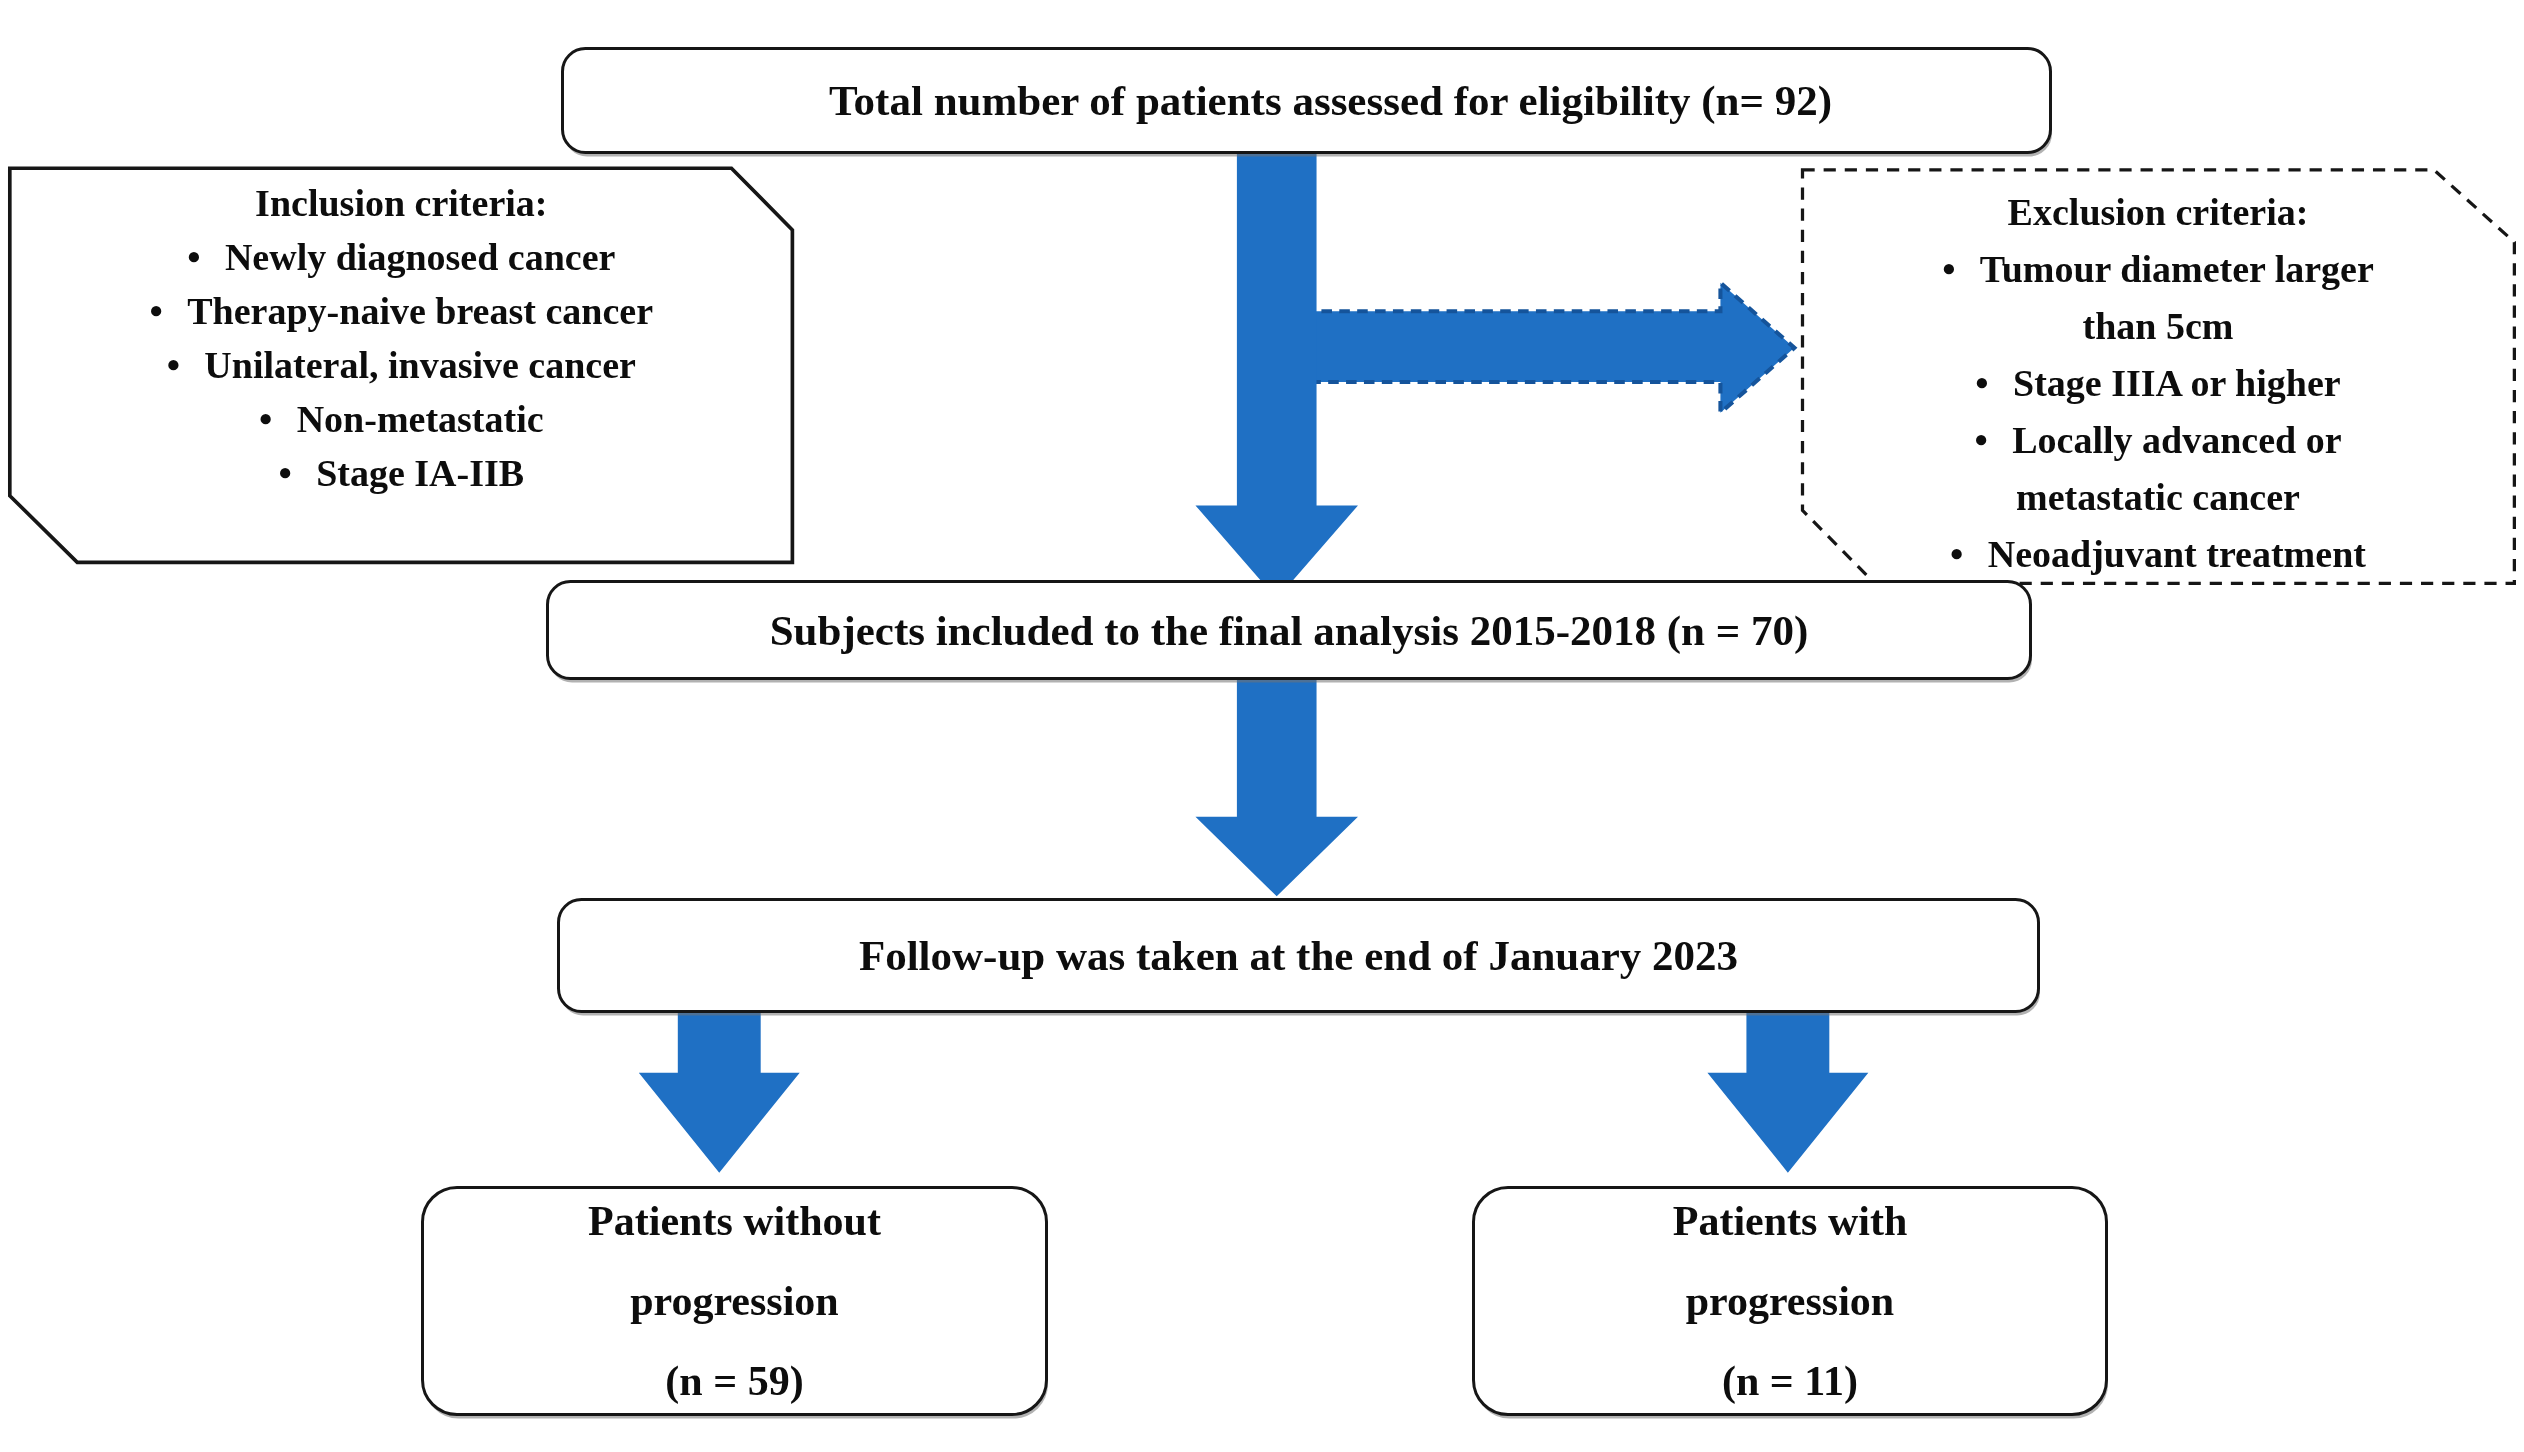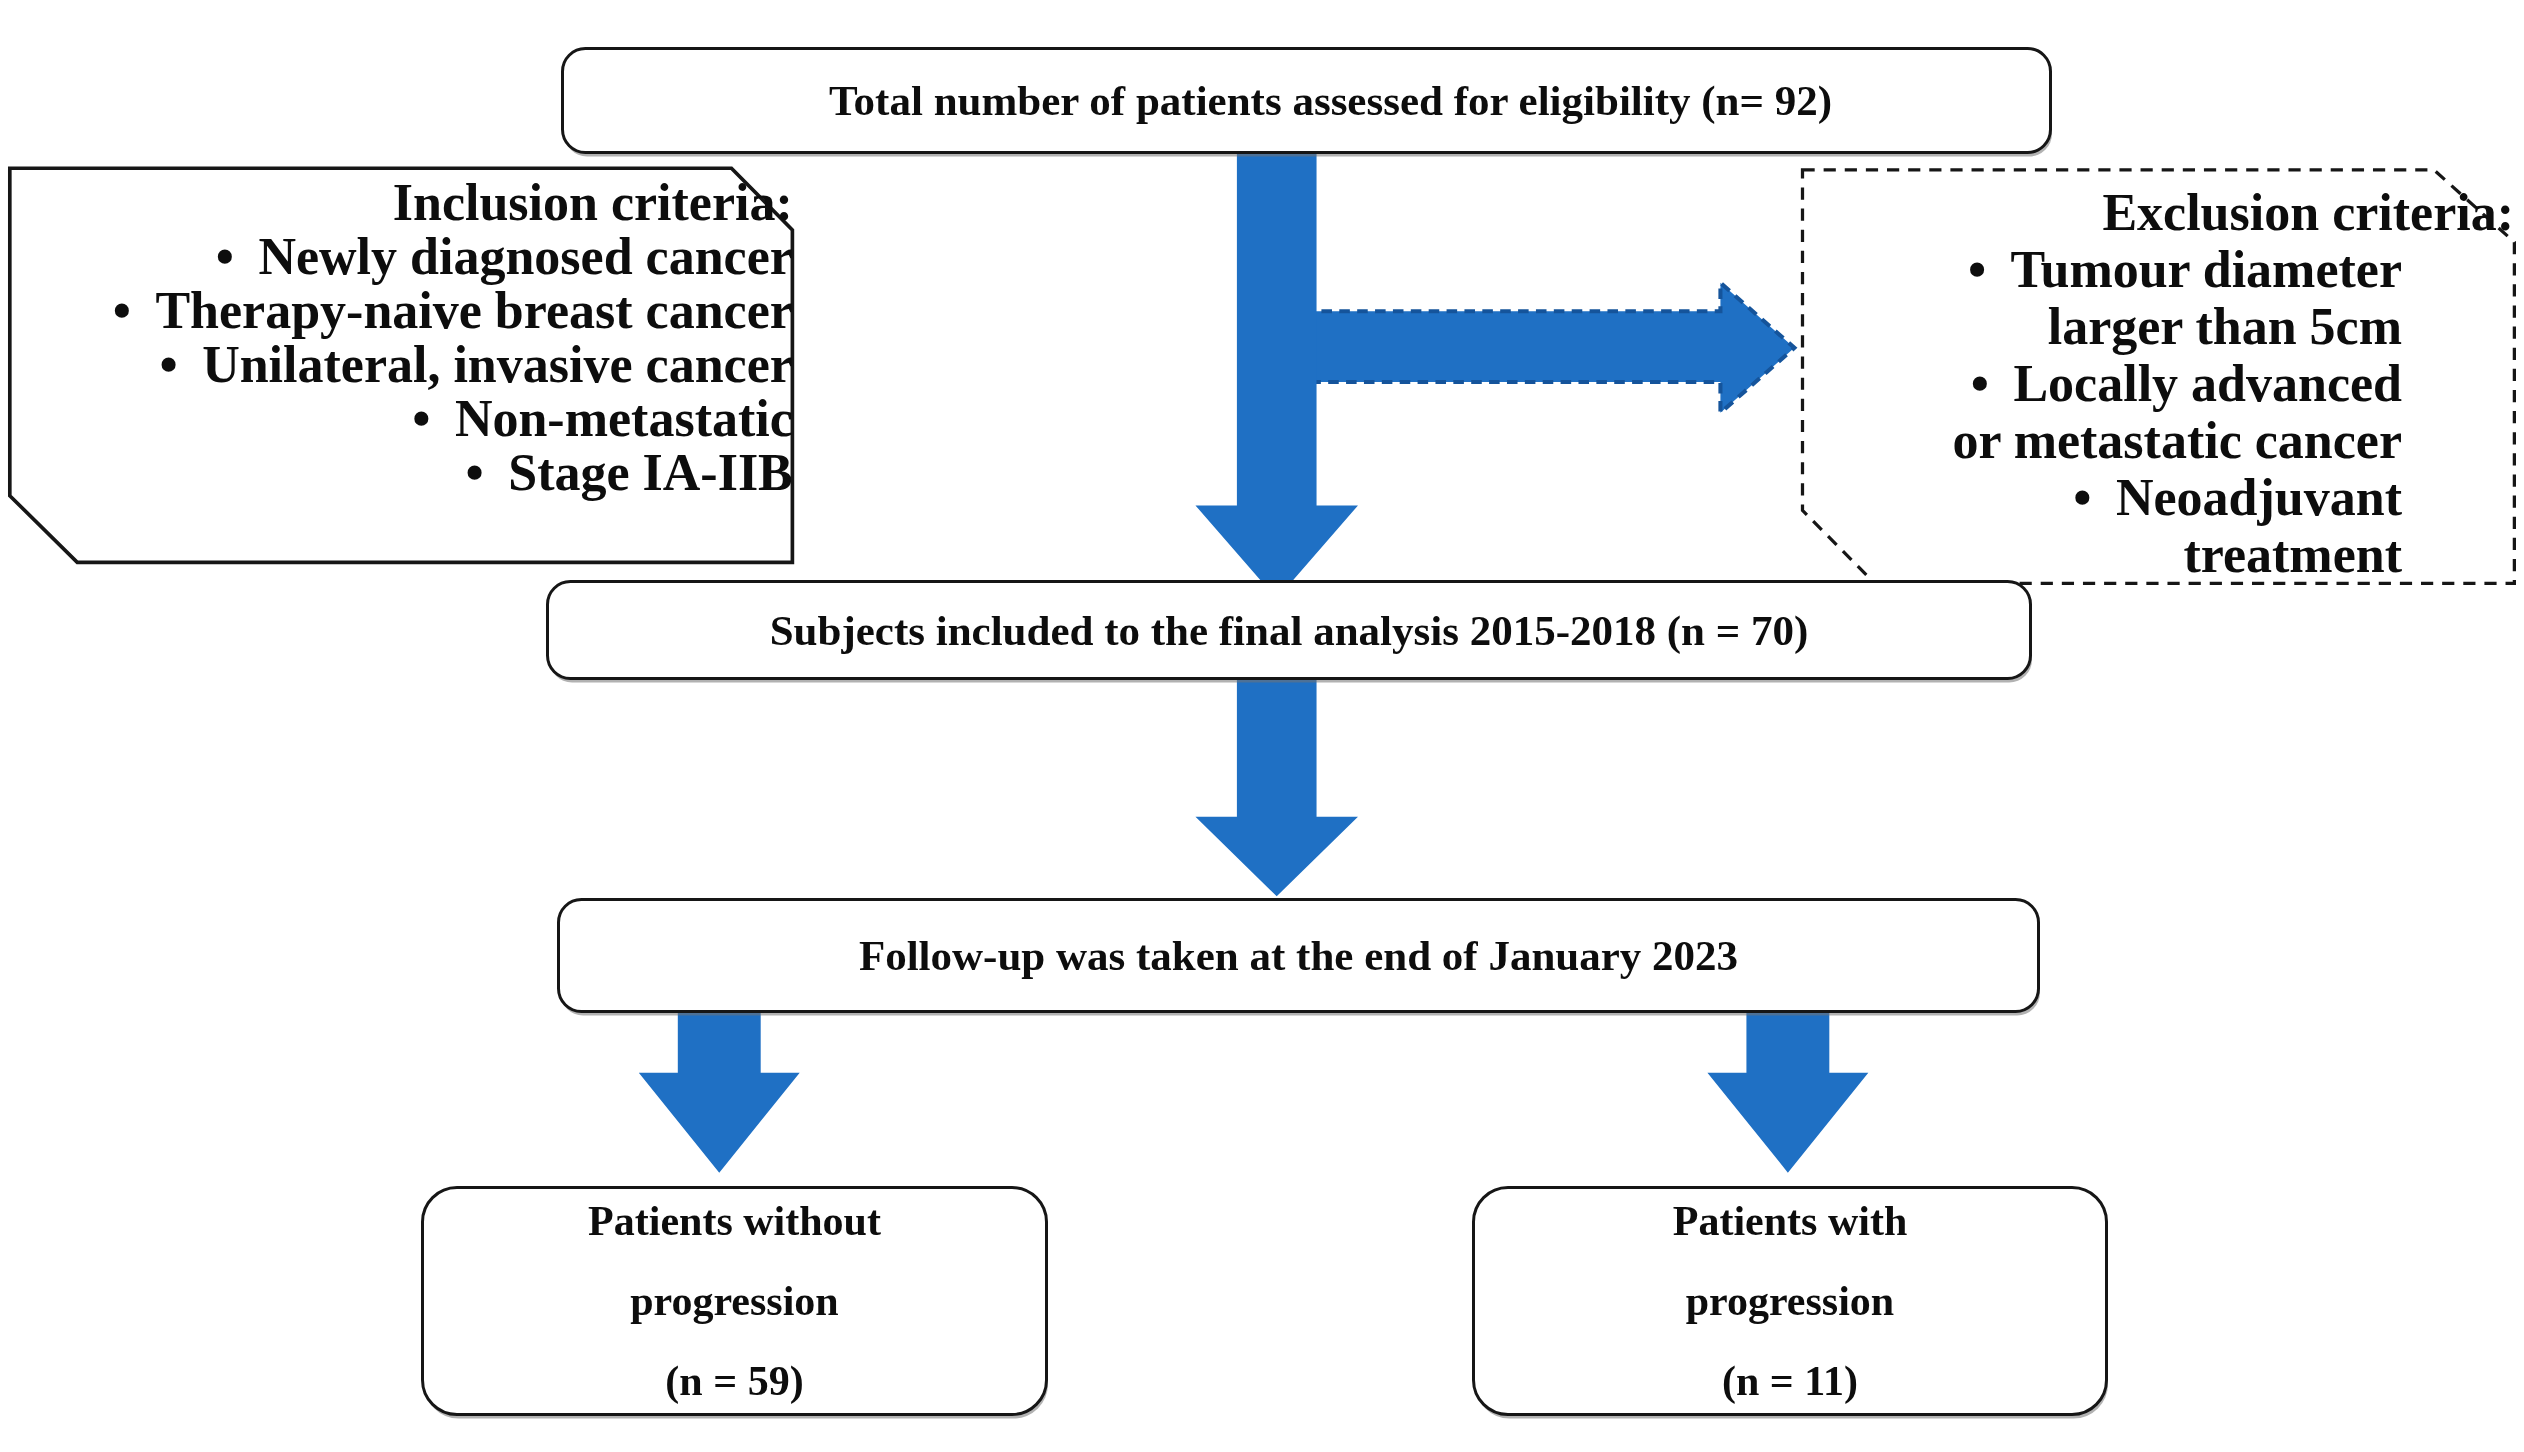--- a/index.html
+++ b/index.html
@@ -34,22 +34,22 @@
     font-size:42px;
     flex-direction:column;
     line-height:58px;
     gap:22px;
   }
   #noprog{left:421px;top:1186px;width:627px;height:230px;}
   #prog{left:1472px;top:1186px;width:636px;height:230px;text-align:center;}
   .crit{
     position:absolute;
     z-index:3;
-    text-align:right;
-    font-size:52px;
+    text-align:center;
+    font-size:38px;
   }
   #inclusion-text{left:9.8px;top:176px;width:783px;line-height:54px;}
   #exclusion-text{left:1802px;top:184px;width:712px;line-height:57px;}
   .crit-item::before{content:"•";display:inline-block;margin-right:24.4px;}
   .x-item{max-width:488px;margin:0 auto;}
 </style>
 </head>
 <body>
 
 <div class="canvas">
@@ -80,20 +80,21 @@
     <div class="crit-item">Newly diagnosed cancer</div>
     <div class="crit-item">Therapy-naive breast cancer</div>
     <div class="crit-item">Unilateral, invasive cancer</div>
     <div class="crit-item">Non-metastatic</div>
     <div class="crit-item">Stage IA-IIB</div>
   </div>
 
   <div class="crit" id="exclusion-text">
     <div>Exclusion criteria:</div>
     <div class="crit-item x-item">Tumour diameter larger than 5cm</div>
+    <div class="crit-item x-item">Stage IIIA or higher</div>
     <div class="crit-item x-item">Locally advanced or metastatic cancer</div>
     <div class="crit-item x-item">Neoadjuvant treatment</div>
   </div>
 
   <div class="box wide" id="analysis">
     <span>Subjects included to the final analysis 2015-2018 (n = 70)</span>
   </div>
 
   <div class="box wide" id="followup">
     <span>Follow-up was taken at the end of January 2023</span>

